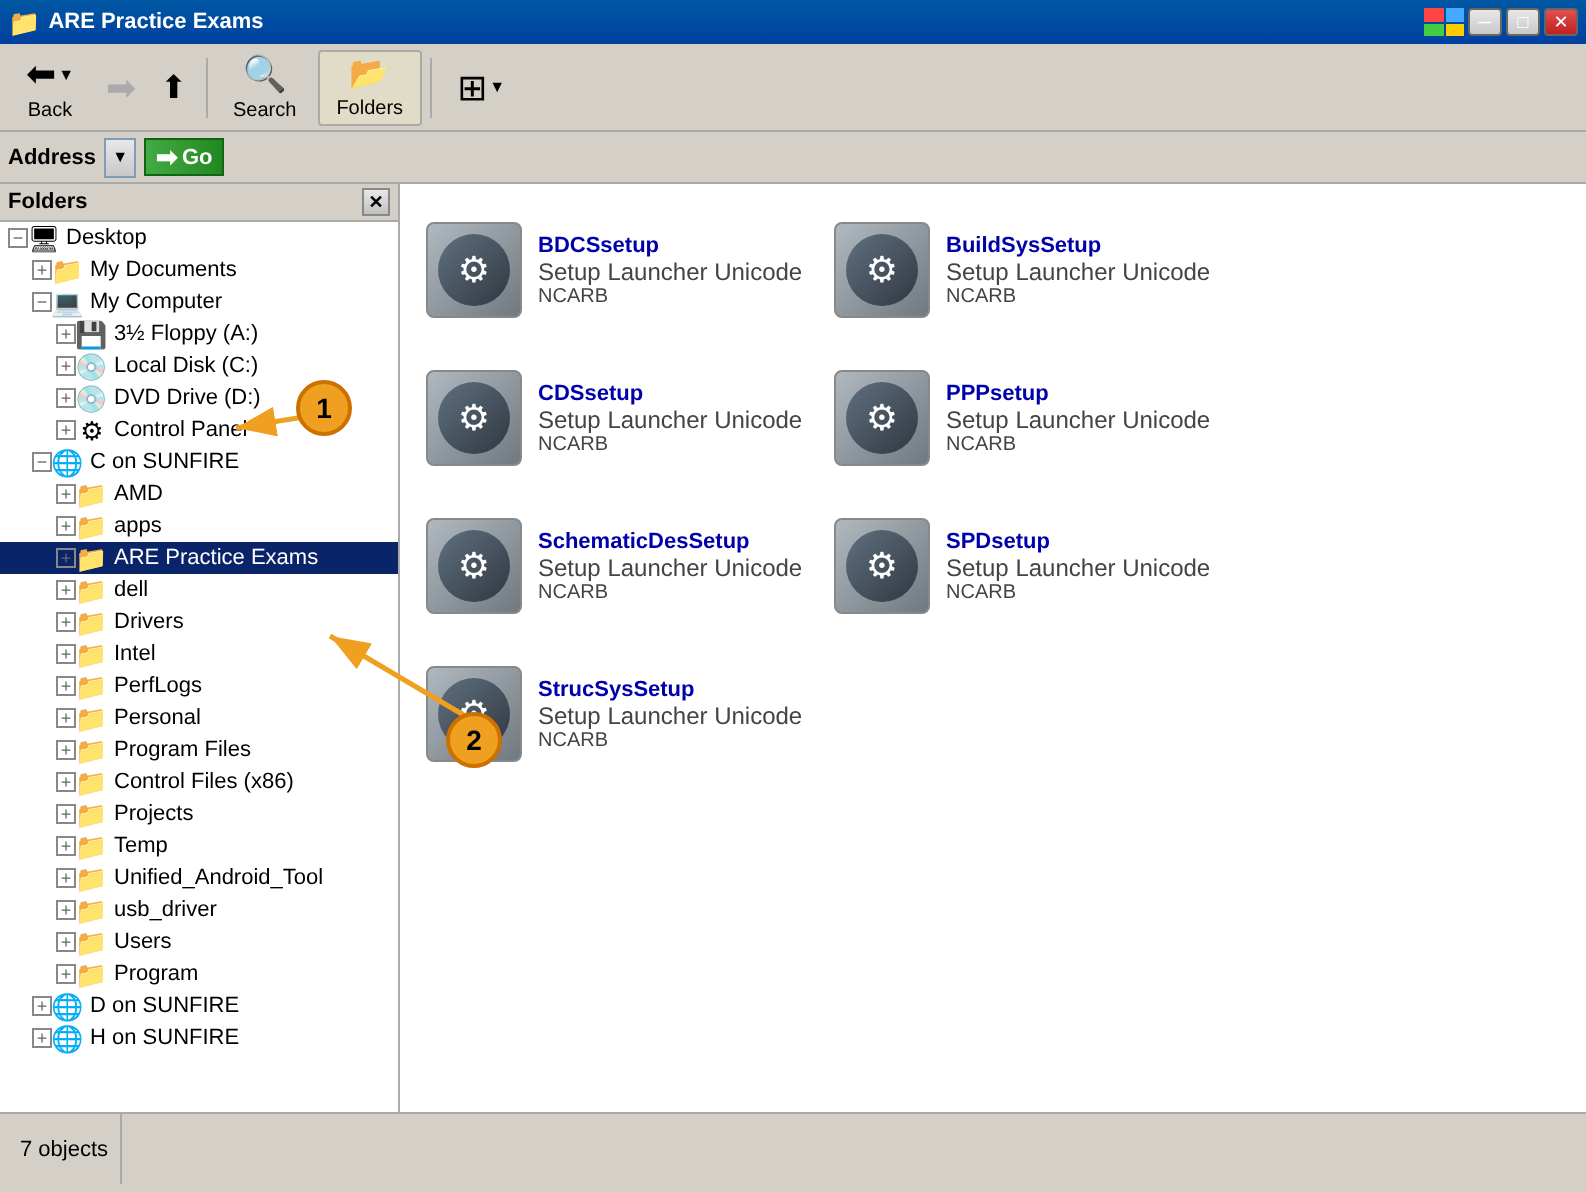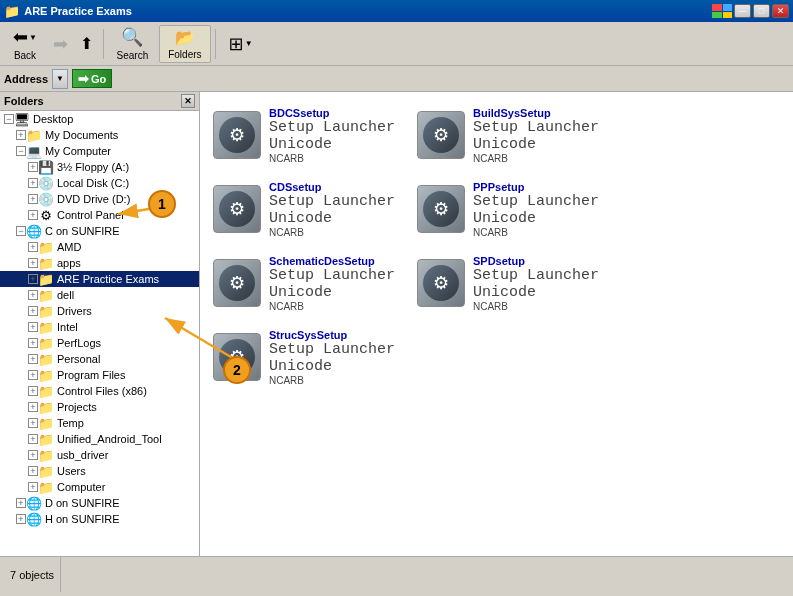--- a/index.html
+++ b/index.html
@@ -153,21 +153,21 @@
       border: 1px solid transparent;
     }
     .file-icon-container {
       width: 48px; height: 48px; flex-shrink: 0;
       display: flex; align-items: center; justify-content: center;
       border: 1px solid #c0c0c0; background: linear-gradient(135deg, #e0e0e0, #b0b0b0);
       border-radius: 2px; position: relative;
     }
     .file-info { display: flex; flex-direction: column; }
     .file-name { font-size: 11px; font-weight: bold; color: #0000aa; }
-    .file-type { font-size: 15px; color: #444; font-family: Liberation Mono, monospace; }
+    .file-type { font-size: 12px; color: #444; }
     .file-publisher { font-size: 10px; color: #444; }
 
     
     .statusbar {
       background: #d4d0c8;
       height: 36px;
       border-top: 1px solid #aaa;
       display: flex;
       align-items: center;
       padding: 0 4px;
@@ -424,21 +424,21 @@
             <span class="tree-label">usb_driver</span>
           </div>
           <div class="tree-item" style="padding-left: 28px;">
             <span class="tree-expand" style="border: 1px solid rgb(136, 136, 136); font-size: 9px; width: 10px; height: 10px; display: inline-flex; align-items: center; justify-content: center;">+</span>
             <span class="tree-icon" style="font-size: 13px; margin-right: 3px;">📁</span>
             <span class="tree-label">Users</span>
           </div>
           <div class="tree-item" style="padding-left: 28px;">
             <span class="tree-expand" style="border: 1px solid rgb(136, 136, 136); font-size: 9px; width: 10px; height: 10px; display: inline-flex; align-items: center; justify-content: center;">+</span>
             <span class="tree-icon" style="font-size: 13px; margin-right: 3px;">📁</span>
-            <span class="tree-label">Computer</span>
+            <span class="tree-label">Program</span>
           </div>
           <div class="tree-item" style="padding-left: 16px;">
             <span class="tree-expand" style="border: 1px solid rgb(136, 136, 136); font-size: 9px; width: 10px; height: 10px; display: inline-flex; align-items: center; justify-content: center;">+</span>
             <span class="tree-icon" style="font-size: 13px; margin-right: 3px;">🌐</span>
             <span class="tree-label">D on SUNFIRE</span>
           </div>
           <div class="tree-item" style="padding-left: 16px;">
             <span class="tree-expand" style="border: 1px solid rgb(136, 136, 136); font-size: 9px; width: 10px; height: 10px; display: inline-flex; align-items: center; justify-content: center;">+</span>
             <span class="tree-icon" style="font-size: 13px; margin-right: 3px;">🌐</span>
             <span class="tree-label">H on SUNFIRE</span>

